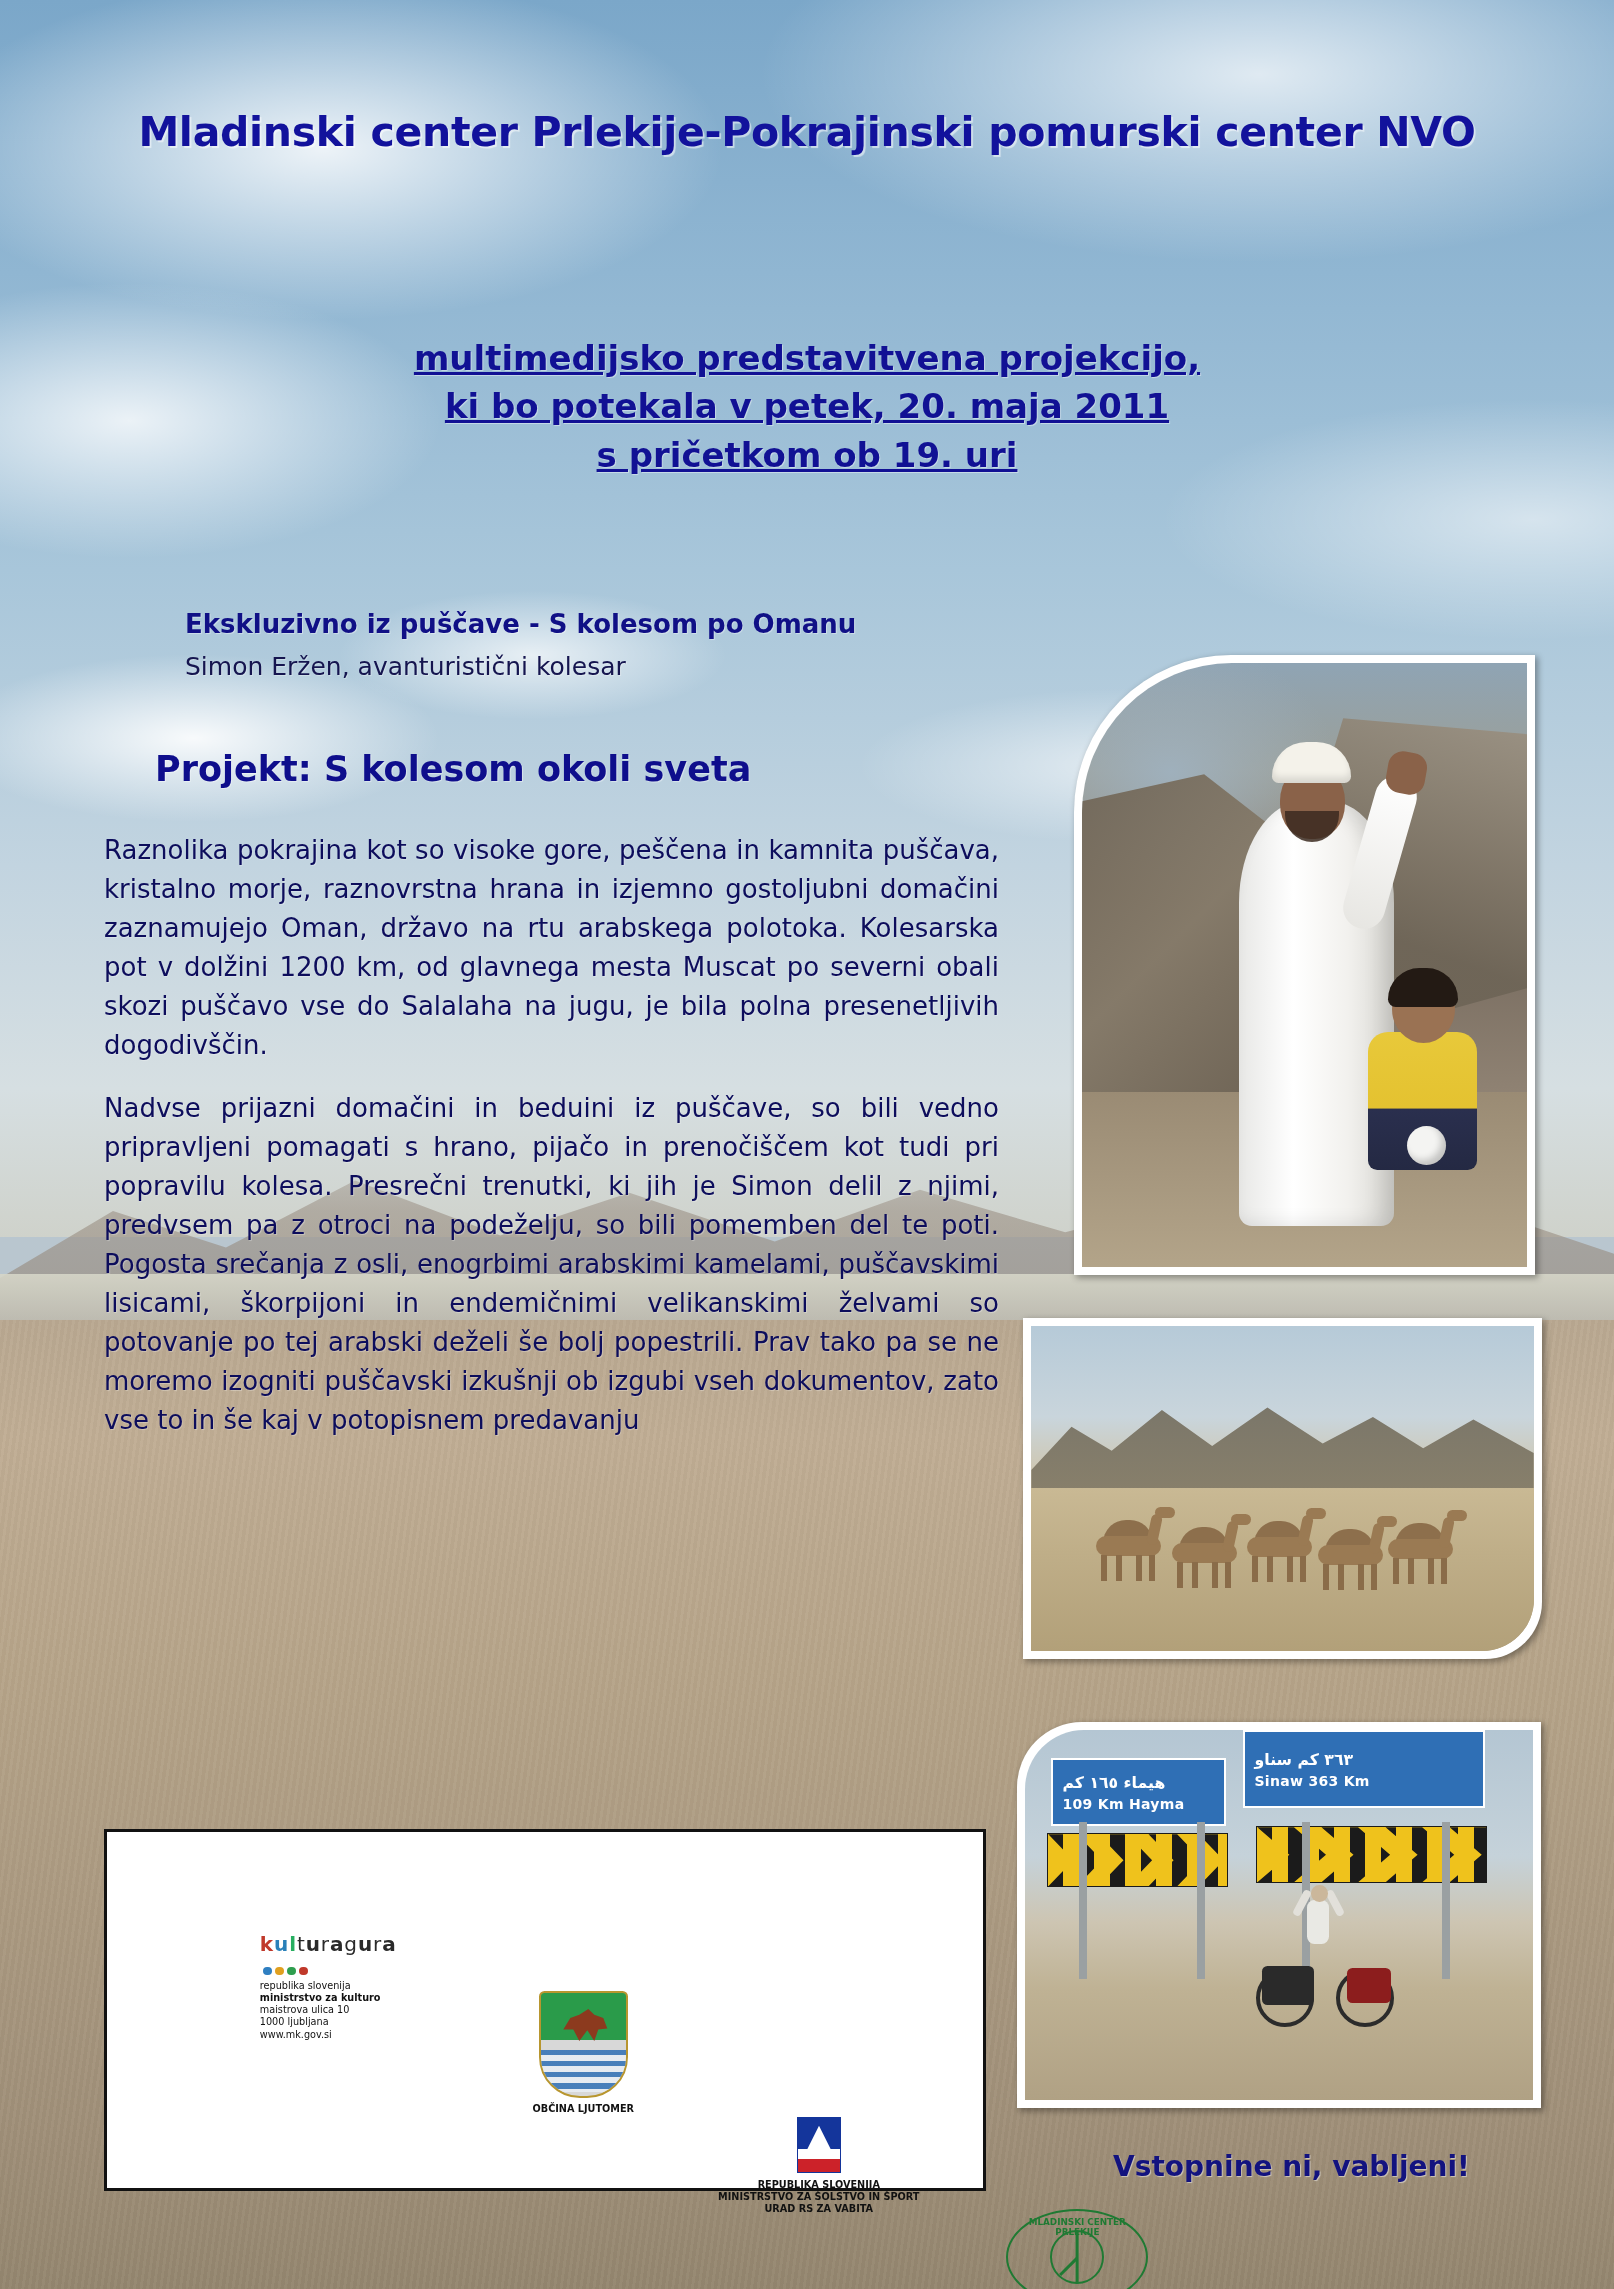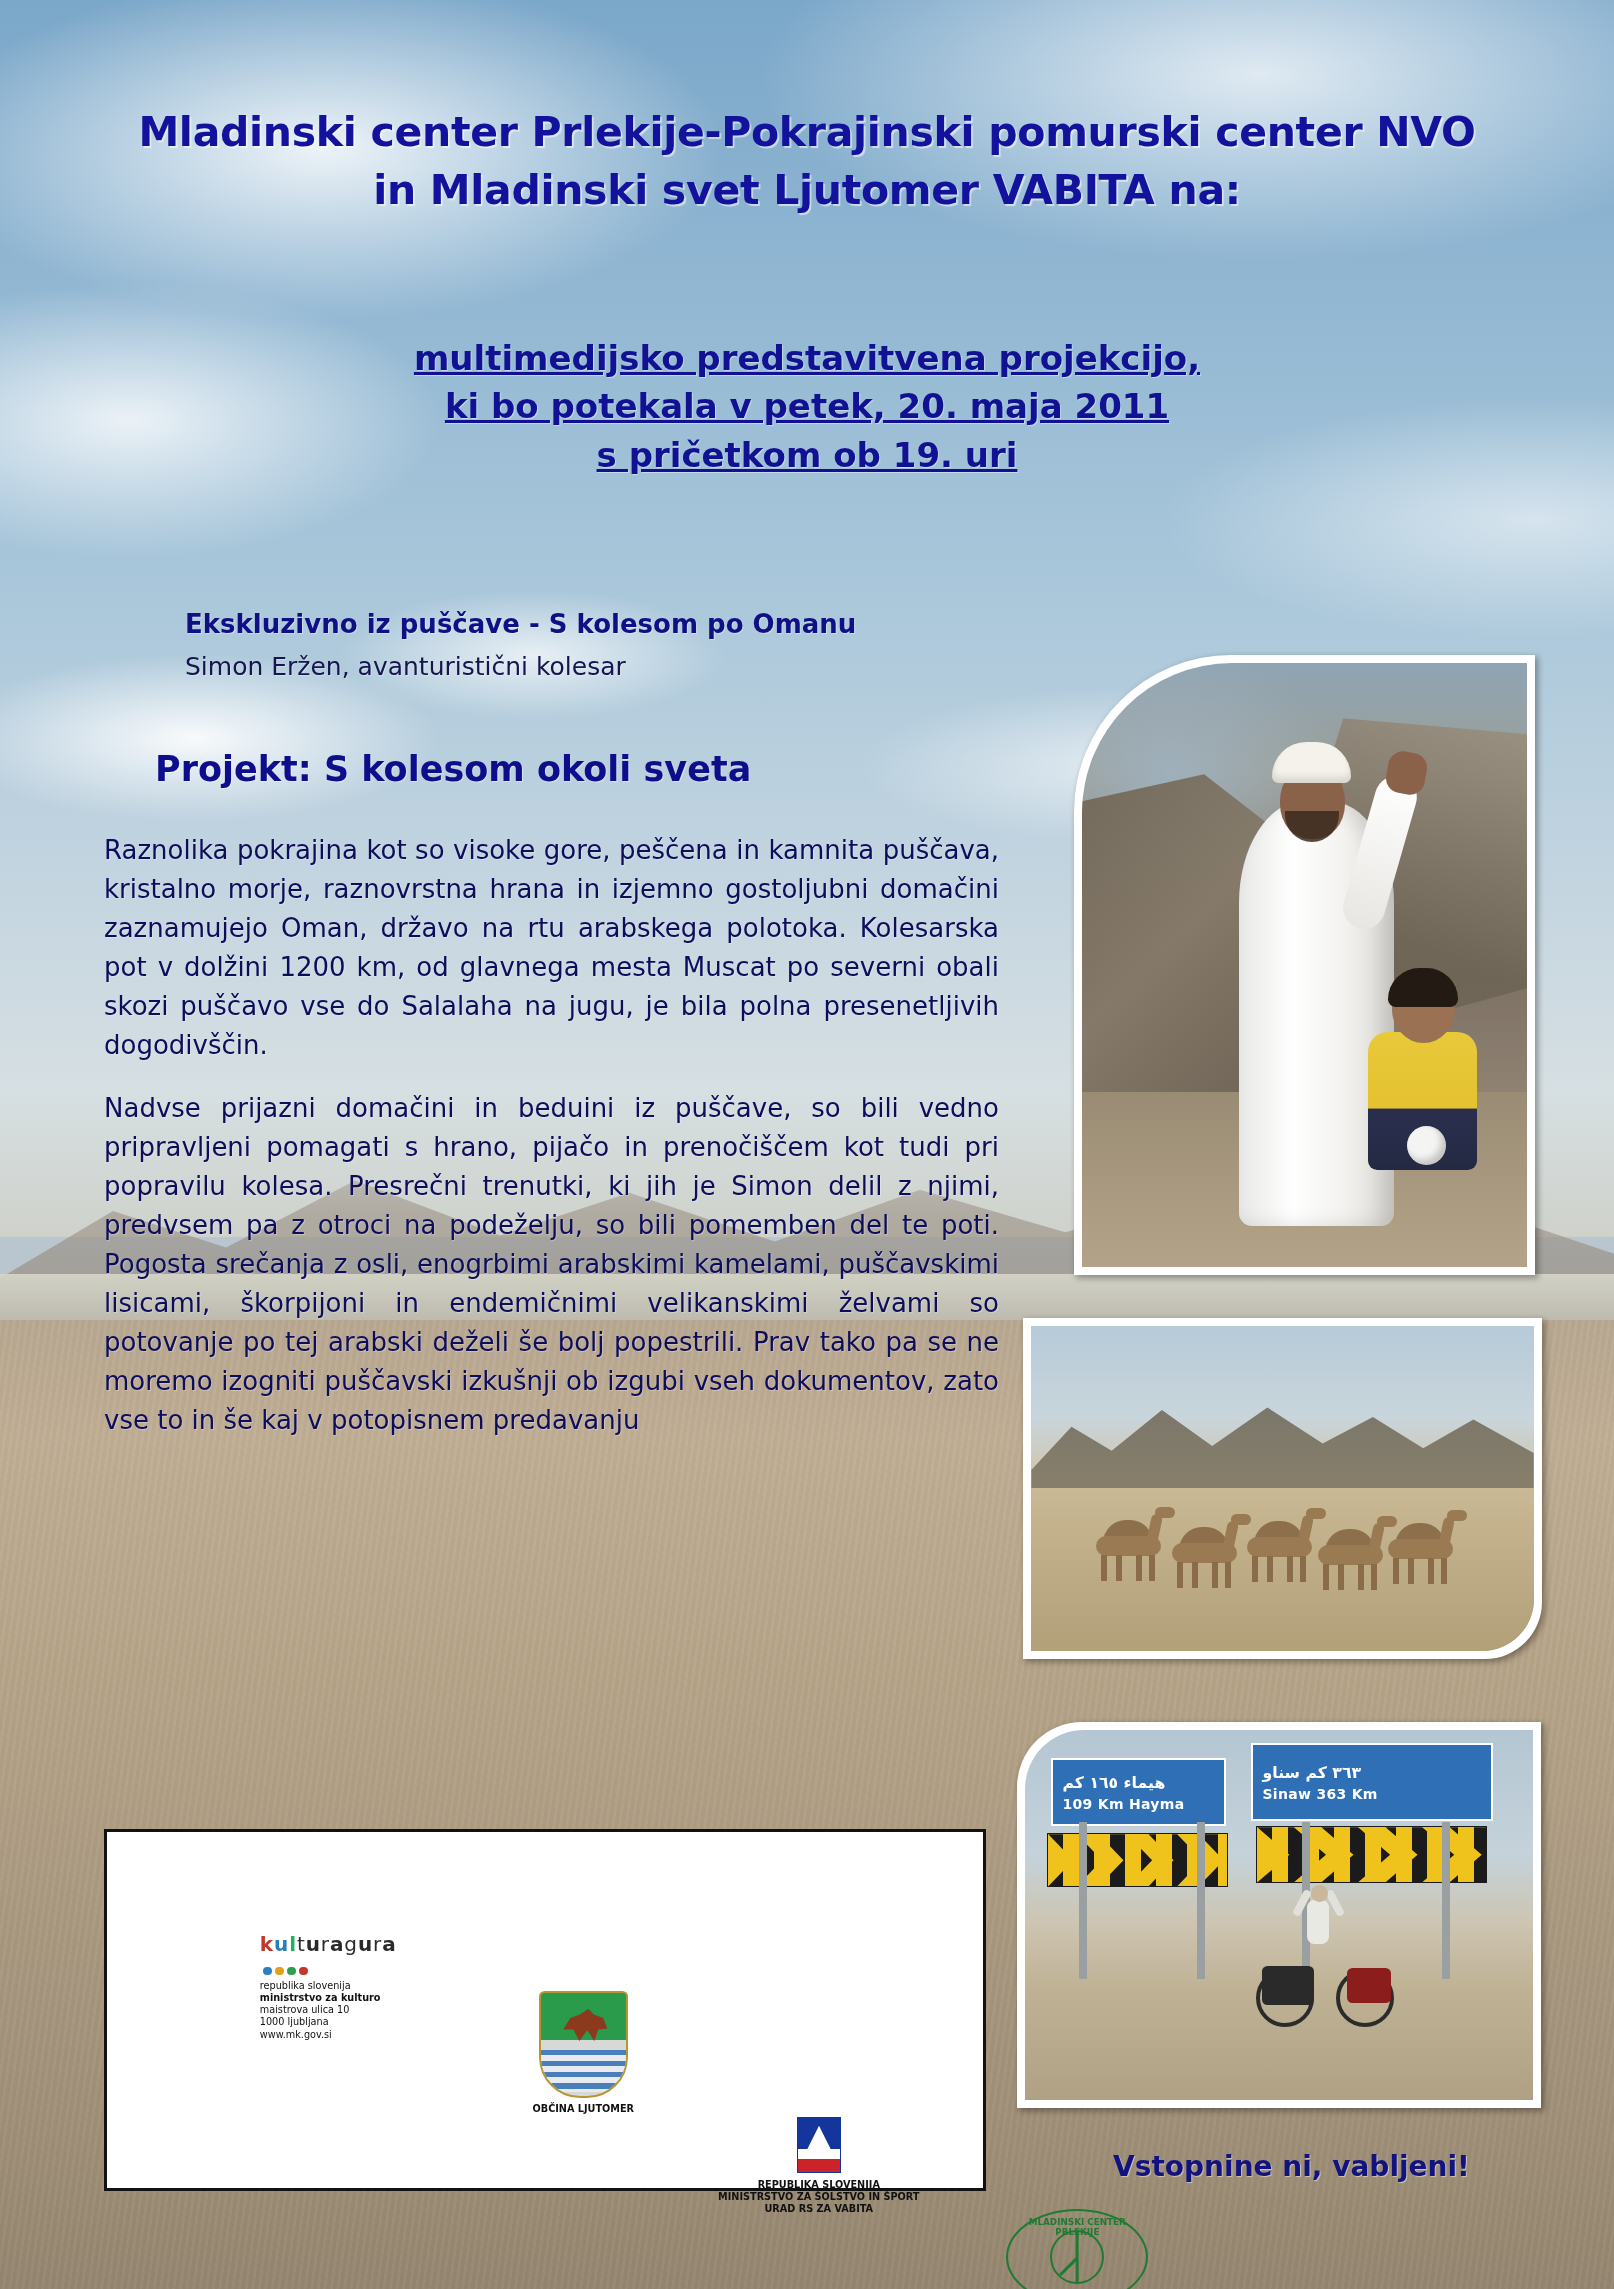--- a/index.html
+++ b/index.html
@@ -328,21 +328,21 @@
     flex-direction: column;
     justify-content: center;
     padding-left: 9.2px;
     letter-spacing: 0.3px;
   }
   #photo-signs .sign .ar { font-size: 15.7px; margin-bottom: 3.7px; }
   #photo-signs .sign-left {
     left: 26px; top: 28px; width: 175px; height: 68px;
   }
   #photo-signs .sign-right {
-    left: 218px; top: 13px; width: 242px; height: 78px; margin-left: 8px;
+    left: 218px; top: 0; width: 242px; height: 78px;
   }
   #photo-signs .chev {
     position: absolute;
     background: #efc21c;
     border: 1.8px solid #1b1b1b;
     box-sizing: border-box;
     overflow: hidden;
   }
   #photo-signs .chev::before {
     content: "";
@@ -526,21 +526,20 @@
 <div id="poster">
 
   <div class="bg-sky"></div>
   <div class="bg-cloudband"></div>
   <div class="bg-mountains"></div>
   <div class="bg-haze"></div>
   <div class="bg-desert"></div>
 
   <div class="headline">
     <span class="l2">Mladinski center Prlekije-Pokrajinski pomurski center NVO</span>
-    <span class="l2">in Mladinski svet Ljutomer VABITA na:</span>
   </div>
 
   <div class="subhead">
     <span>multimedijsko predstavitvena projekcijo,</span>
     <span>ki bo potekala v petek, 20. maja 2011</span>
     <span>s pričetkom ob 19. uri</span>
   </div>
 
   <div class="exclusive">Ekskluzivno iz puščave - S kolesom po Omanu</div>
   <div class="author">Simon Eržen, avanturistični kolesar</div>

